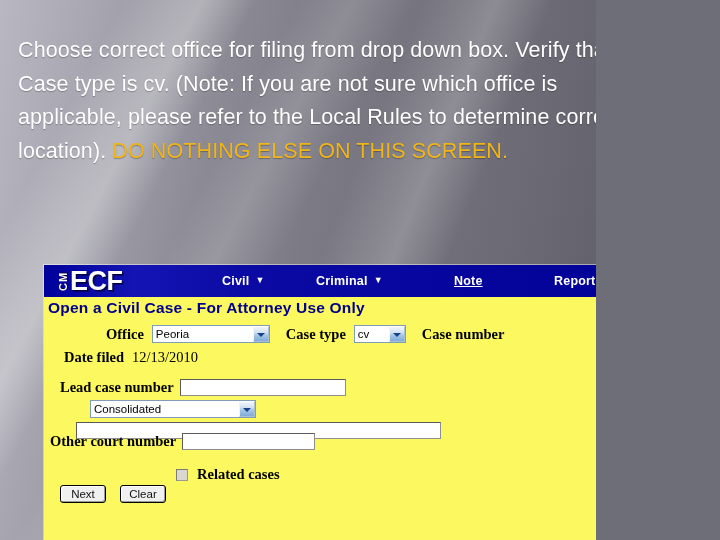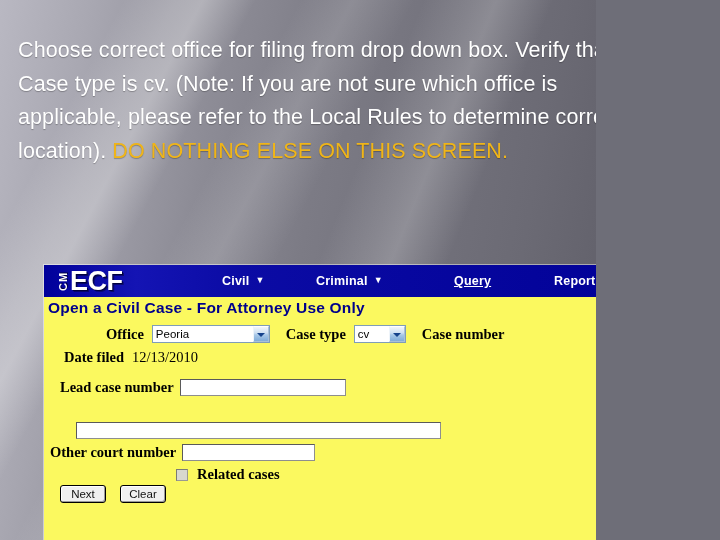--- a/index.html
+++ b/index.html
@@ -243,21 +243,21 @@
     text-align: center;
     box-shadow: inset -1px -1px 0 #9a9a9a, inset 1px 1px 0 #ffffff;
   }
 
   
   #row-office     { left: 62px;  top: 8px; }
   #row-datefiled  { left: 20px;  top: 32px; }
   #row-lead       { left: 16px;  top: 62px; }
   #row-assoc      { left: 40px;  top: 83px; }
   #row-ocname     { left: 26px;  top: 105px; }
-  #row-ocnum      { left: 6px;   top: 127px; justify-content: center; }
+  #row-ocnum      { left: 6px;   top: 116px; justify-content: center; }
   #row-related    { left: 132px; top: 149px; }
   #row-buttons    { left: 16px;  top: 168px; }
 
   .gap { display: inline-block; width: 8px; }
 </style>
 </head>
 <body>
 
 <div id="slide">
 
@@ -275,21 +275,21 @@
 
       <div class="nav-item" id="nav-civil">
         <span>Civil</span><span class="caret">▼</span>
       </div>
 
       <div class="nav-item" id="nav-criminal">
         <span>Criminal</span><span class="caret">▼</span>
       </div>
 
       <div class="nav-item" id="nav-query">
-        <span style="text-decoration:underline">Query</span>
+        <span style="text-decoration:underline">Note</span>
       </div>
 
       <div class="nav-item" id="nav-reports">
         <span>Reports</span><span class="caret">▼</span>
       </div>
 
       <div class="nav-item" id="nav-util">
         <span style="text-decoration:underline">U</span>
       </div>
     </div>
@@ -323,20 +323,24 @@
       </div>
 
       <div class="row" id="row-lead">
         <span class="lbl">Lead case number</span>
         <span class="gap" style="width:6px"></span>
         <input class="xp-input" style="width: 166px;" type="text" value="">
       </div>
 
       <div class="row" id="row-assoc">
         <span class="gap" style="width:6px"></span>
+        <span class="xp-select" style="width:166px">
+          <span class="val">Consolidated</span>
+          <span class="arrow"></span>
+        </span>
       </div>
 
       <div class="row" id="row-ocname">
         <span class="gap" style="width:6px"></span>
         <input class="xp-input" style="width: 365px;" type="text" value="">
       </div>
 
       <div class="row" id="row-ocnum">
         <span class="lbl">Other court number</span>
         <span class="gap" style="width:6px"></span>

